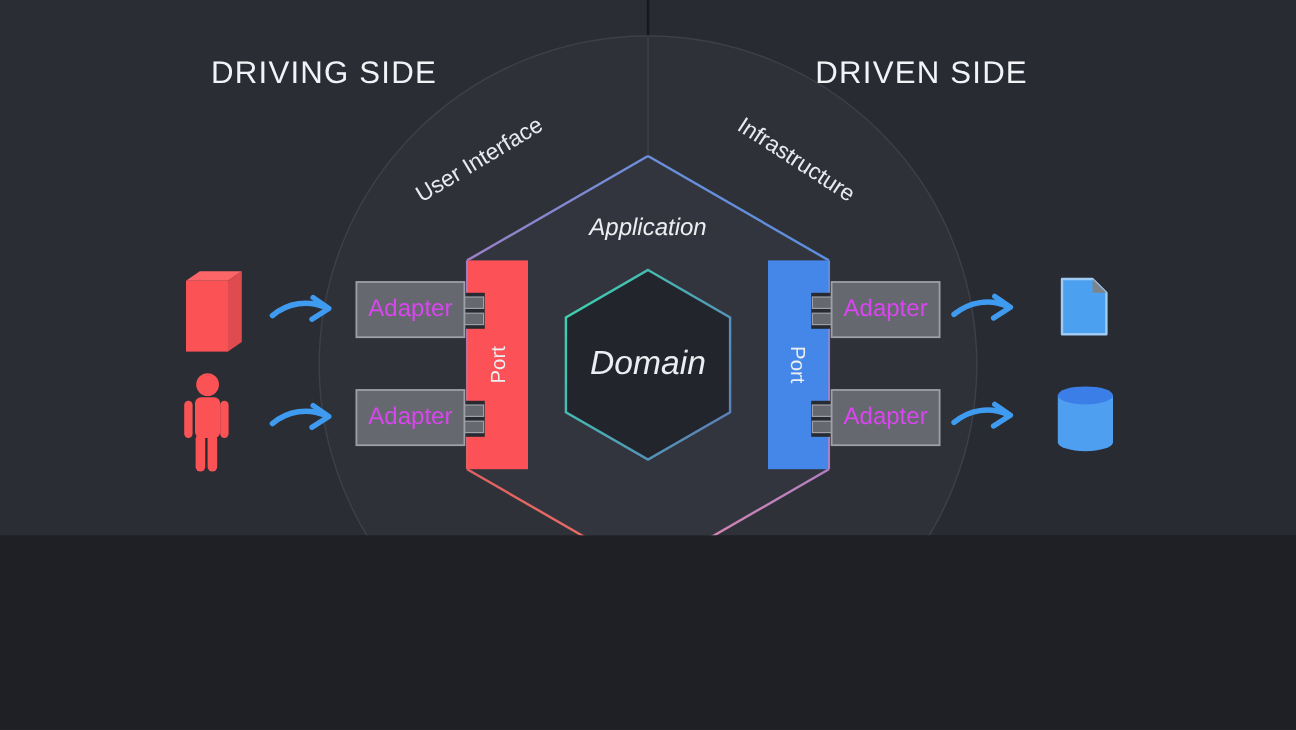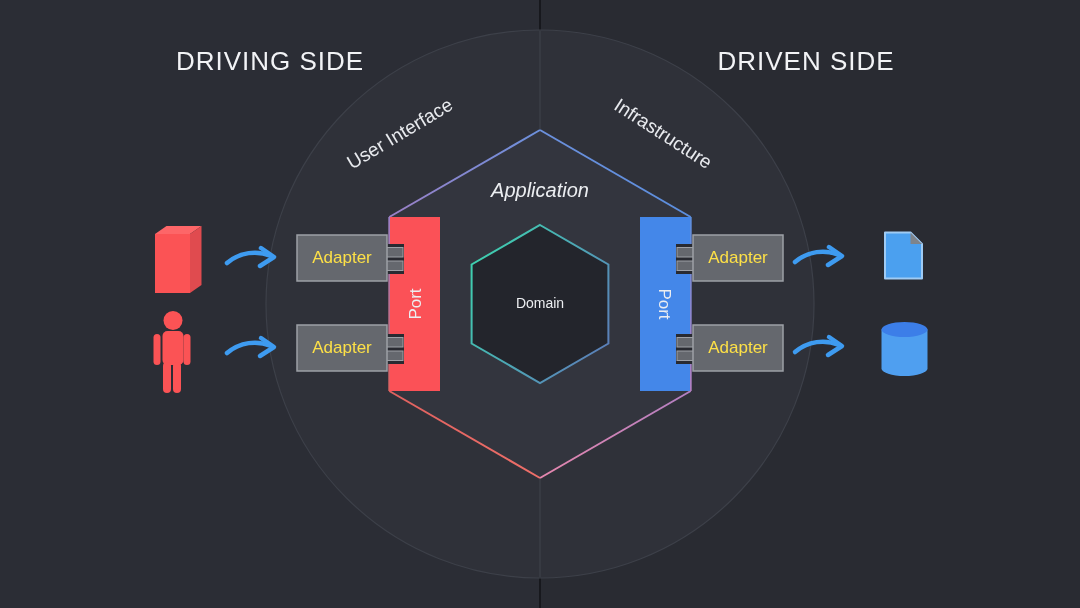--- a/index.html
+++ b/index.html
@@ -1,36 +1,36 @@
 <!DOCTYPE html>
 <html><head>
 <meta charset="utf-8">
 <style>
   html,body{margin:0;padding:0;background:#1e2025;}
   #stage{
-    position:relative;width:1080px;height:608px;overflow:hidden;
+    position:relative;width:1080px;height:446px;overflow:hidden;
     font-family:"Liberation Sans","DejaVu Sans",sans-serif;
     -webkit-font-smoothing:antialiased;
   }
   .bg-half{position:absolute;top:0;height:608px;width:540px;}
   #bg-left{left:0;background:#2b2d35;}
   #bg-right{left:540px;background:#292b32;}
   #diagram-svg{position:absolute;left:0;top:0;}
   .label{position:absolute;color:#eceef1;white-space:nowrap;pointer-events:none;
          transform:translate(-50%,-50%);}
   .side-title{font-size:26px;letter-spacing:1px;color:#f2f3f6;}
   .ring-label{font-size:19px;color:#e8eaee;}
   #label-user-interface{transform:translate(-50%,-50%) rotate(-31deg);}
   #label-infrastructure{transform:translate(-50%,-50%) rotate(33deg);}
   .hex-label{font-size:20px;}
-  .domain-label{font-size:14px;}
+  .domain-label{font-size:28px;font-style:italic;}
   .port-label{font-size:17px;}
   #port-label-left{transform:translate(-50%,-50%) rotate(-90deg);}
   #port-label-right{transform:translate(-50%,-50%) rotate(90deg);}
-  .adapter-label{font-size:17px;color:#fde047;text-align:right;}
+  .adapter-label{font-size:20px;color:#d946ef;text-align:right;}
 </style>
 </head>
 <body>
 
 <div id="stage">
 
   <div id="bg-left" class="bg-half"></div>
   <div id="bg-right" class="bg-half"></div>
 
   <svg id="diagram-svg" width="1080" height="608" viewBox="0 0 1080 608">
@@ -147,21 +147,21 @@
 
     <g stroke="#3e9bf0">
       <use href="#arrow-proto"></use>
       <use href="#arrow-proto" transform="translate(0,90)"></use>
       <use href="#arrow-proto" transform="translate(568,-1)"></use>
       <use href="#arrow-proto" transform="translate(568,89)"></use>
     </g>
   </svg>
 
   <div class="label side-title" style="left:270px;top:61px;">DRIVING SIDE</div>
-  <div class="label side-title" style="left:806px;top:61px;">DRIVEN SIDE</div>
+  <div class="label side-title" style="left:768px;top:61px;">DRIVEN SIDE</div>
 
   <div id="label-user-interface" class="label ring-label" style="left:400px;top:134px;">User Interface</div>
   <div id="label-infrastructure" class="label ring-label" style="left:663px;top:134px;">Infrastructure</div>
 
   <div class="label hex-label" style="left:540px;top:190px;font-style:italic;">Application</div>
   <div class="label domain-label" style="left:540px;top:303px;">Domain</div>
 
   <div id="port-label-left" class="label port-label" style="left:416px;top:304px;">Port</div>
   <div id="port-label-right" class="label port-label" style="left:664px;top:304px;">Port</div>
 

